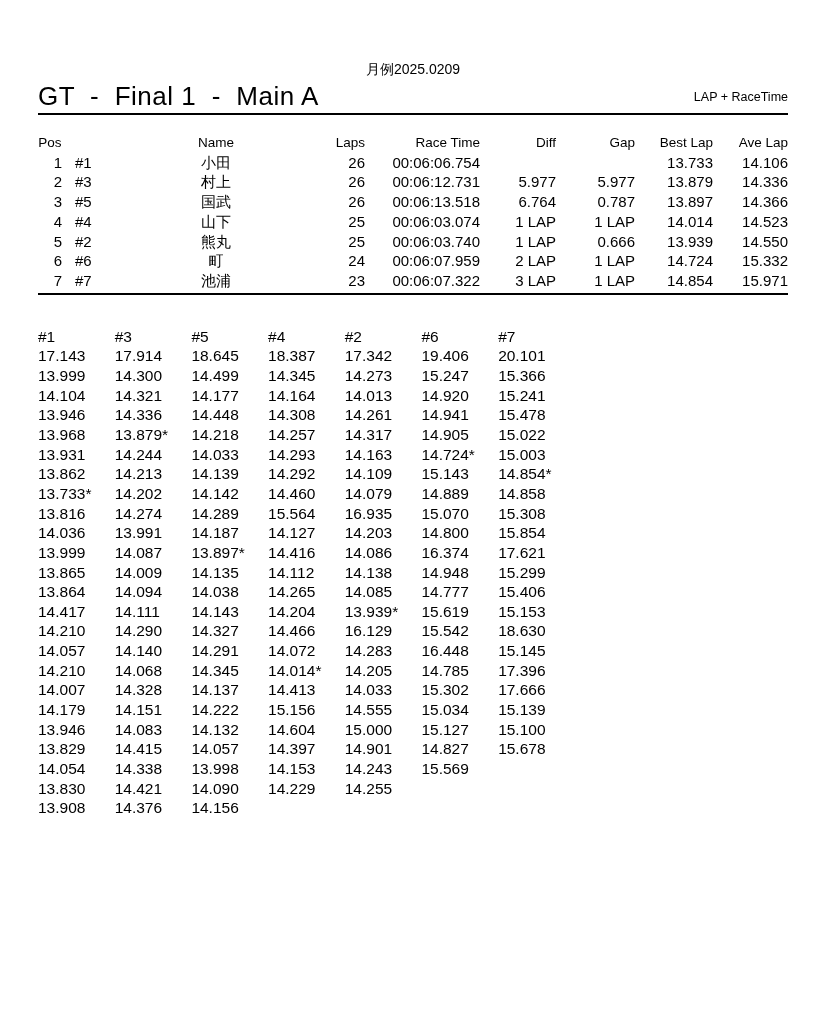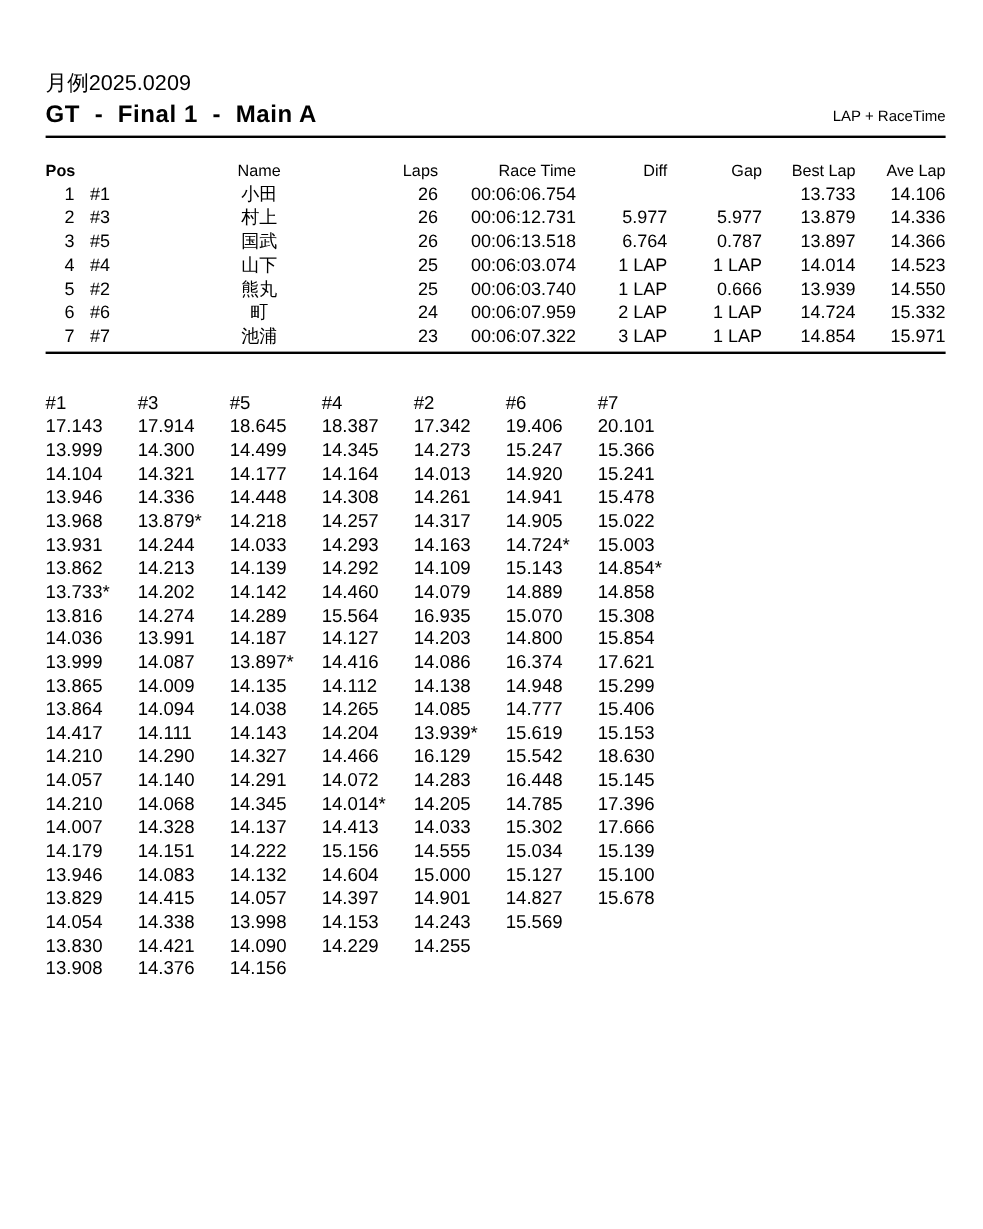--- a/index.html
+++ b/index.html
@@ -2,35 +2,35 @@
 <html><head>
 <meta charset="utf-8">
 <style>
   html,body{margin:0;padding:0;background:#fff;}
   body{
     width:819px;height:1024px;overflow:hidden;color:#000;
     font-family:"Liberation Sans","DejaVu Sans",sans-serif;
     -webkit-font-smoothing:antialiased;
   }
   .content{padding:0 31px 0 38px;}
-  .event-label{padding-top:60px;font-size:18px;line-height:18px;}
+  .event-label{padding-top:60px;font-size:14px;line-height:18px;text-align:center;}
   .title-row{display:flex;justify-content:space-between;align-items:flex-end;margin-top:1px;}
-  .title{margin:0;font-size:20px;font-weight:700;white-space:pre;letter-spacing:.5px;line-height:34px;}
+  .title{margin:0;font-size:26px;font-weight:400;white-space:pre;letter-spacing:.5px;line-height:34px;}
   .subtitle{font-size:12.5px;padding-bottom:9px;white-space:pre;}
   .rule{border-top:2px solid #000;height:0;}
   
   .results{margin-top:18px;}
   .r-row{
     display:grid;
     grid-template-columns:24px 58px 1fr 60px 115px 76px 79px 78px 75px;
     line-height:19.7px;font-size:15px;
   }
   .r-head{font-size:13.5px;}
   .c-pos,.c-laps,.c-race_time,.c-diff,.c-gap,.c-best_lap,.c-ave_lap{text-align:right;}
-  .r-head .c-pos{text-align:left;font-weight:bold;}
+  .r-head .c-pos{text-align:center;}
   .c-car{text-align:left;padding-left:13px;}
   .c-name{text-align:center;padding-left:7px;}
   .results-bottom-rule{margin-top:2px;}
   
   .laps{margin-top:32px;}
   .l-row{
     display:grid;
     grid-template-columns:repeat(7,76.7px);
     font-size:15.5px;line-height:19.65px;
   }

